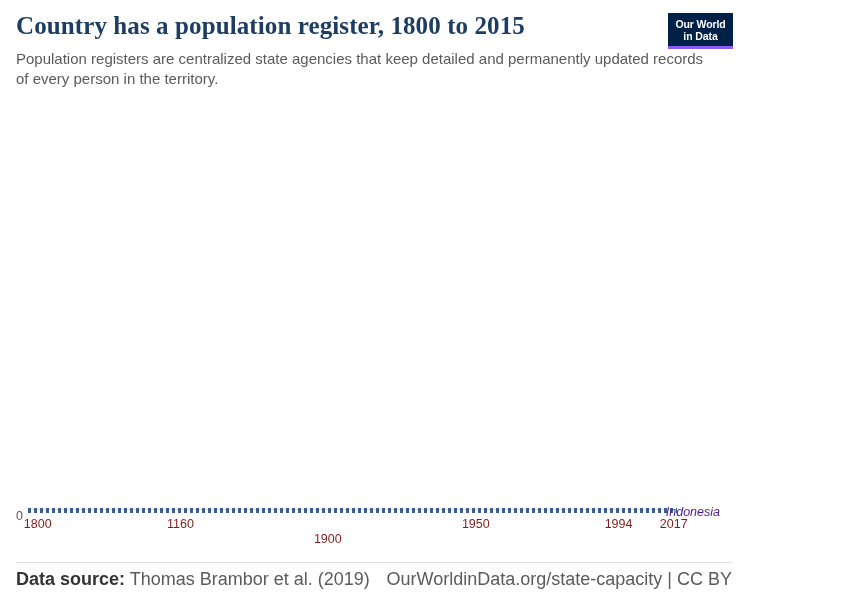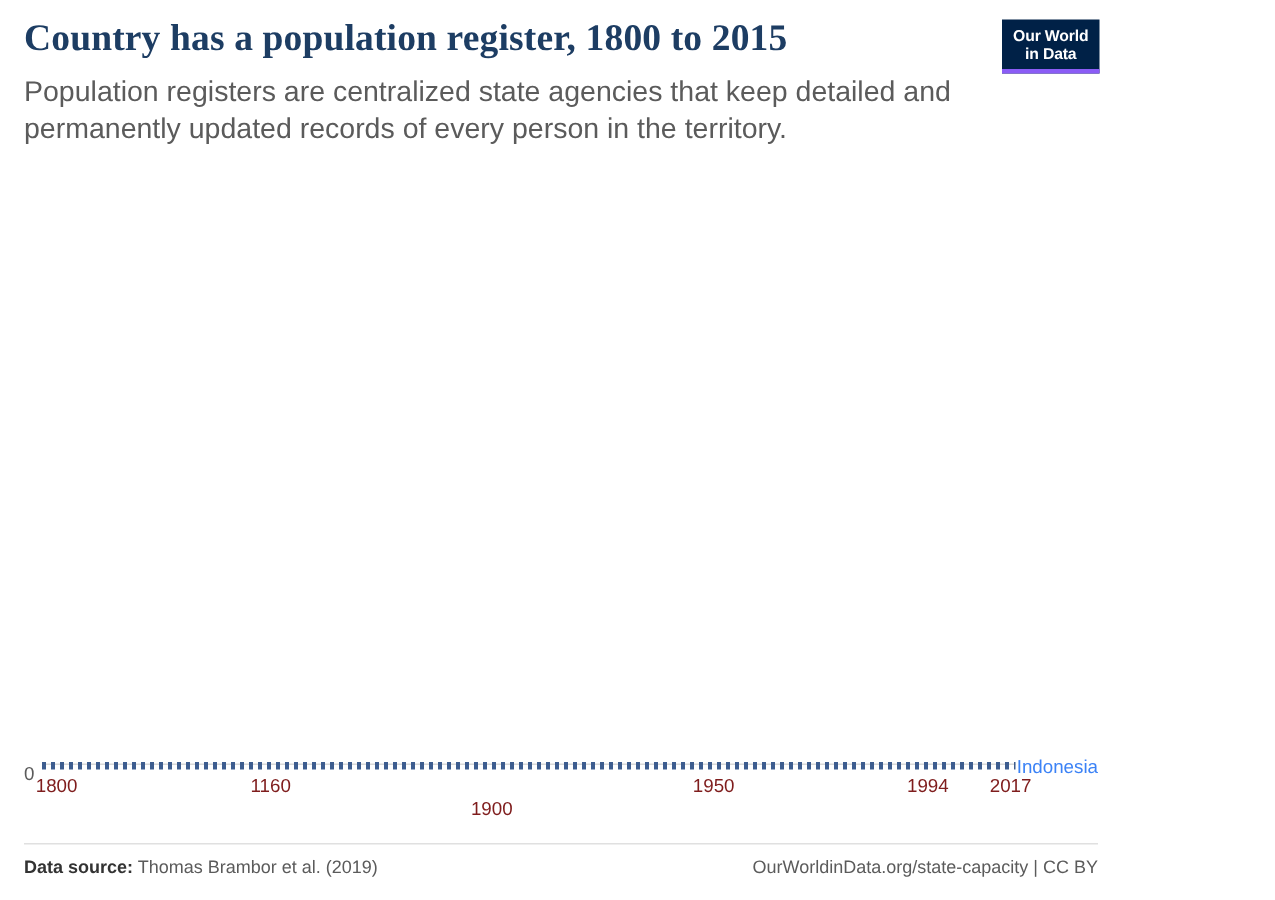--- a/index.html
+++ b/index.html
@@ -28,21 +28,21 @@
     font-family: "Liberation Serif", serif;
     font-size: 25px;
     font-weight: 600;
     color: #1d3d63;
     letter-spacing: 0.1px;
     margin: 0;
     line-height: 1.15;
   }
   .chart-subtitle {
     font-family: "Liberation Sans", sans-serif;
-    font-size: 19px;
+    font-size: 15px;
     color: #5b5b5b;
     line-height: 1.35;
     margin: 8px 0 0 0;
     max-width: 700px;
     font-weight: 400;
   }
   
   .owid-logo {
     position: absolute;
     right: 15px;
@@ -95,26 +95,27 @@
     bottom: 27px;
     height: 5px;
     background-image: repeating-linear-gradient(
       to right,
       #3d5d8f 0px, #3d5d8f 3px,
       rgba(255,255,255,0) 3px, rgba(255,255,255,0) 6px
     );
   }
   .series-label {
     position: absolute;
-    right: 0;
+    right: 12px;
     bottom: 27px;
     transform: translateY(40%);
     font-size: 12.5px;
-    color: #3b82f6;
+    color: #4c1d95;
     white-space: nowrap;
+    font-style: italic;
   }
   
   .x-ticks {
     position: absolute;
     left: 12px;
     right: 55px;
     bottom: 6px;
     height: 16px;
   }
   .x-tick {
@@ -130,22 +131,22 @@
   .footer {
     position: absolute;
     left: 16px;
     right: 16px;
     bottom: 14px;
     height: 24px;
     border-top: 1px solid #e0e0e0;
     padding-top: 6px;
     display: flex;
     justify-content: space-between;
-    align-items: center;
-    font-size: 12px;
+    align-items: flex-start;
+    font-size: 18px;
     color: #5b5b5b;
   }
   .footer-left strong {
     color: #333333;
     font-weight: bold;
   }
   .footer-right { color: #5b5b5b; }
 </style>
 </head>
 <body>

